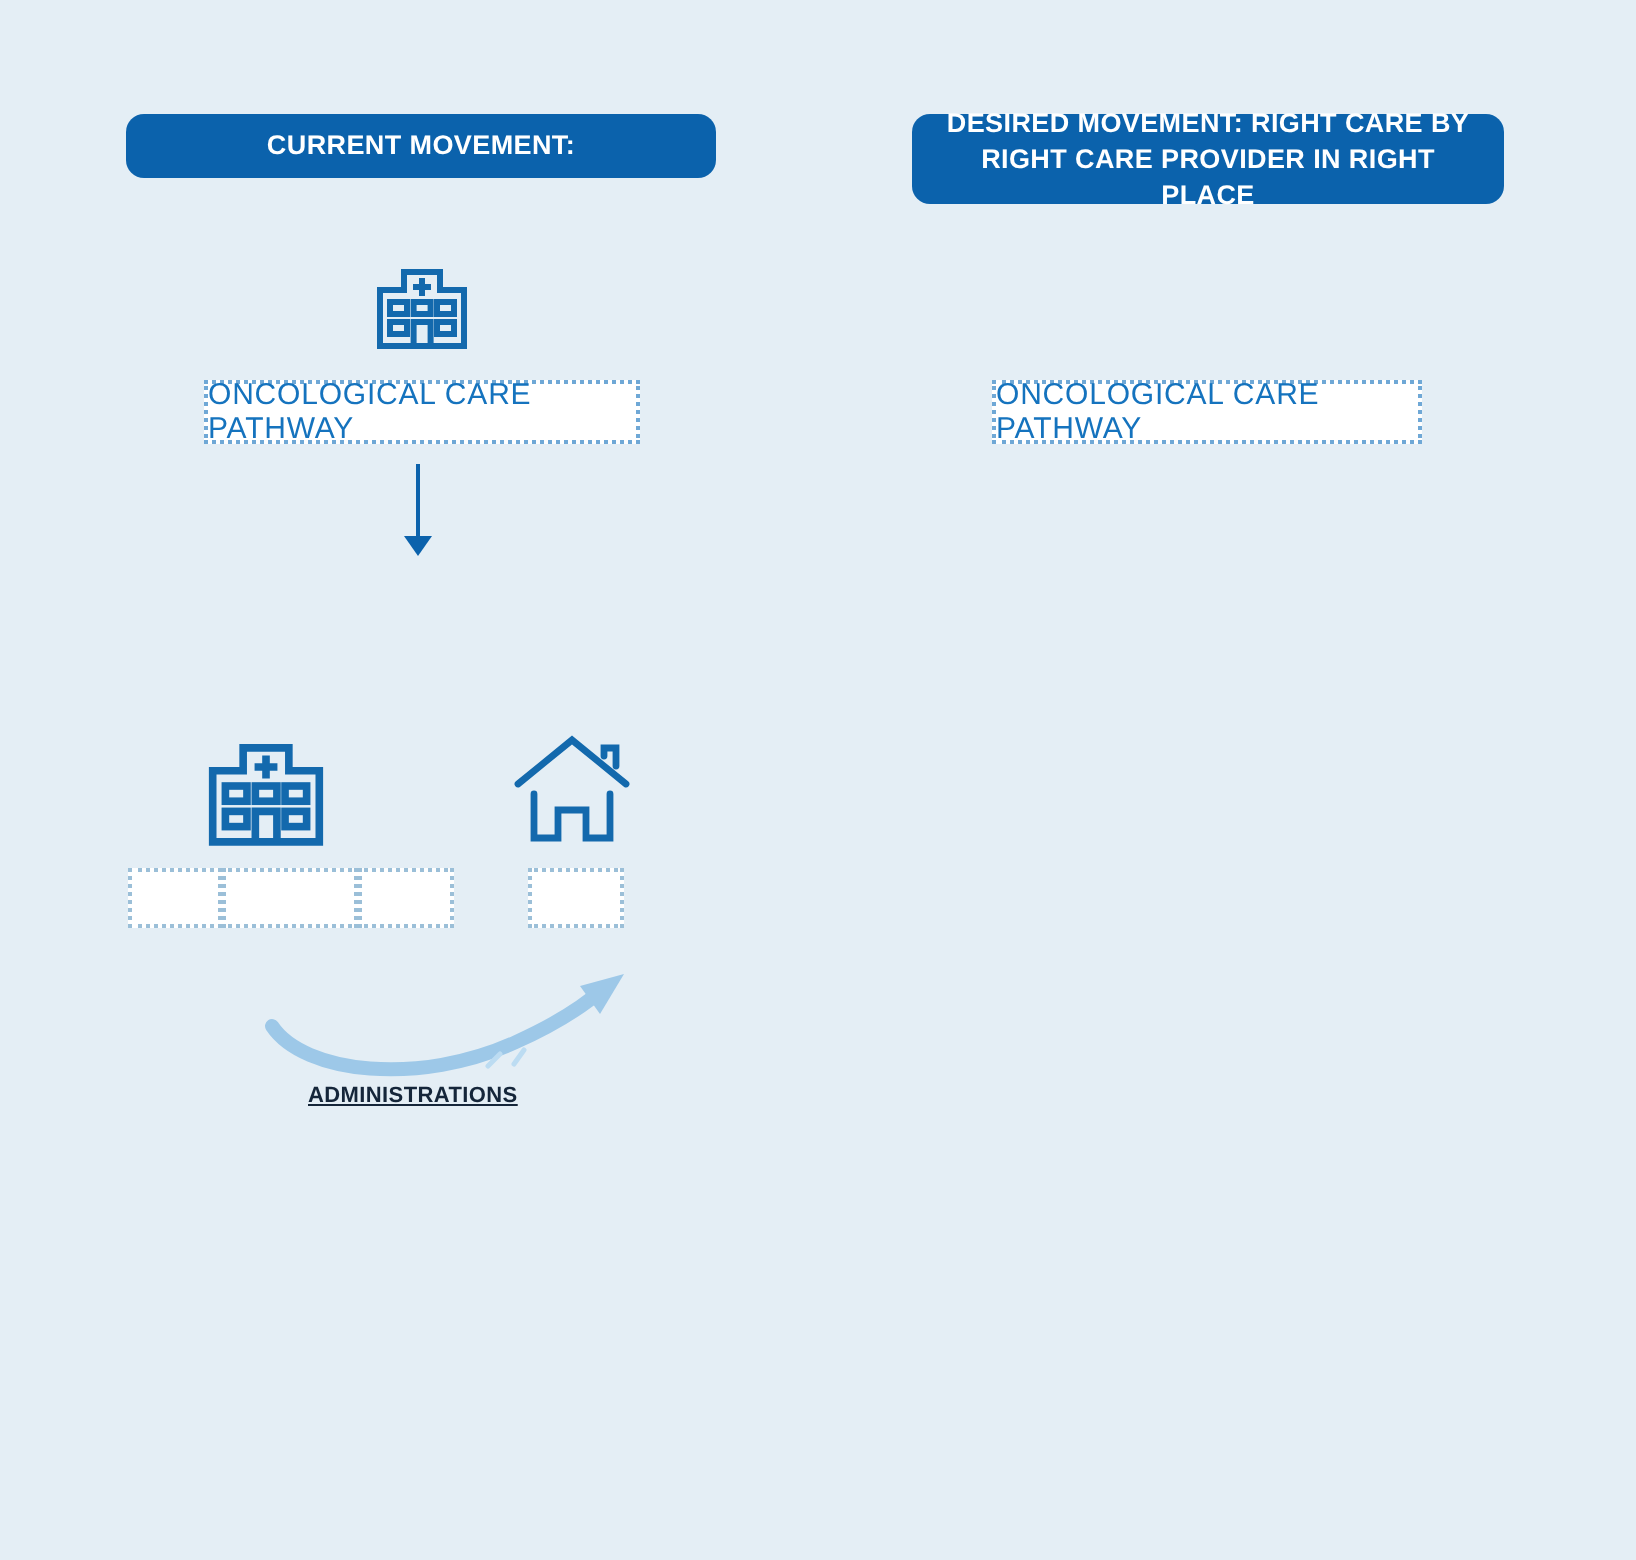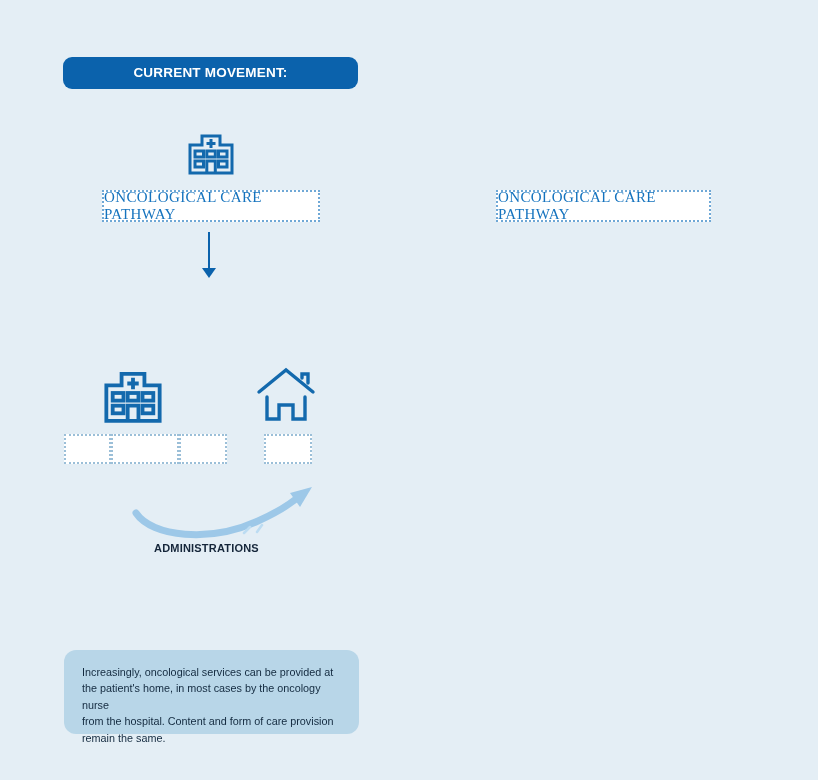--- a/index.html
+++ b/index.html
@@ -49,21 +49,20 @@
     position: absolute;
     background: #ffffff;
     border: 2px dotted #6fa8d6;
     color: #1573be;
     font-size: 15px;
     letter-spacing: 0.4px;
     display: flex;
     align-items: center;
     justify-content: center;
     box-sizing: border-box;
-    font-family: Liberation Serif, serif;
   }
   #pathway-left  { left: 102px; top: 190px; width: 218px; height: 32px; }
   #pathway-right { left: 496px; top: 190px; width: 215px; height: 32px; }
 
   
   .icon { position: absolute; }
 
   
   .v-arrow { position: absolute; }
 
@@ -76,20 +75,21 @@
     height: 30px;
   }
   #admin-label {
     position: absolute;
     left: 154px;
     top: 542px;
     color: #15263a;
     font-size: 11px;
     font-weight: bold;
     letter-spacing: 0.2px;
+    text-decoration: underline;
   }
 
   
   .caption {
     position: absolute;
     background: #b8d6e8;
     border-radius: 12px;
     color: #132a3f;
     font-size: 10.8px;
     line-height: 16.4px;
@@ -175,26 +175,28 @@
   <div class="icon" style="left:130px; top:485px;">
     <svg width="190" height="62" viewBox="0 0 190 62">
       <path d="M6 28 C22 52, 80 58, 128 36 C148 27, 162 18, 172 9" fill="none" stroke="#9dc8e8" stroke-width="7" stroke-linecap="round"></path>
       <polygon points="182 2, 160 8, 170 22" fill="#9dc8e8"></polygon>
       <path d="M120 42 l-6 6 M132 40 l-5 7" stroke="#bcdcf2" stroke-width="2.5" stroke-linecap="round" fill="none"></path>
     </svg>
   </div>
 
   <div id="admin-label">ADMINISTRATIONS</div>
 
-  <div class="caption" id="caption-left">Increasingly, oncological services can be provided at
-the patient's home, in most cases by the oncology nurse
-from the hospital. Content and form of care provision
-remain the same.</div>
 </div>
 
 <div class="panel" id="panel-right">
 
+  <div class="header-pill" id="header-right" style="left:47px;">
+    <div>
+      <span>DESIRED MOVEMENT: RIGHT CARE BY</span>
+      <span>RIGHT CARE PROVIDER IN RIGHT PLACE</span>
+    </div>
+  </div>
 
   <div class="pathway-box" id="pathway-right" style="left:87px;">
     <span>ONCOLOGICAL CARE PATHWAY</span>
   </div>
 
 </div>
 
 </body></html>

